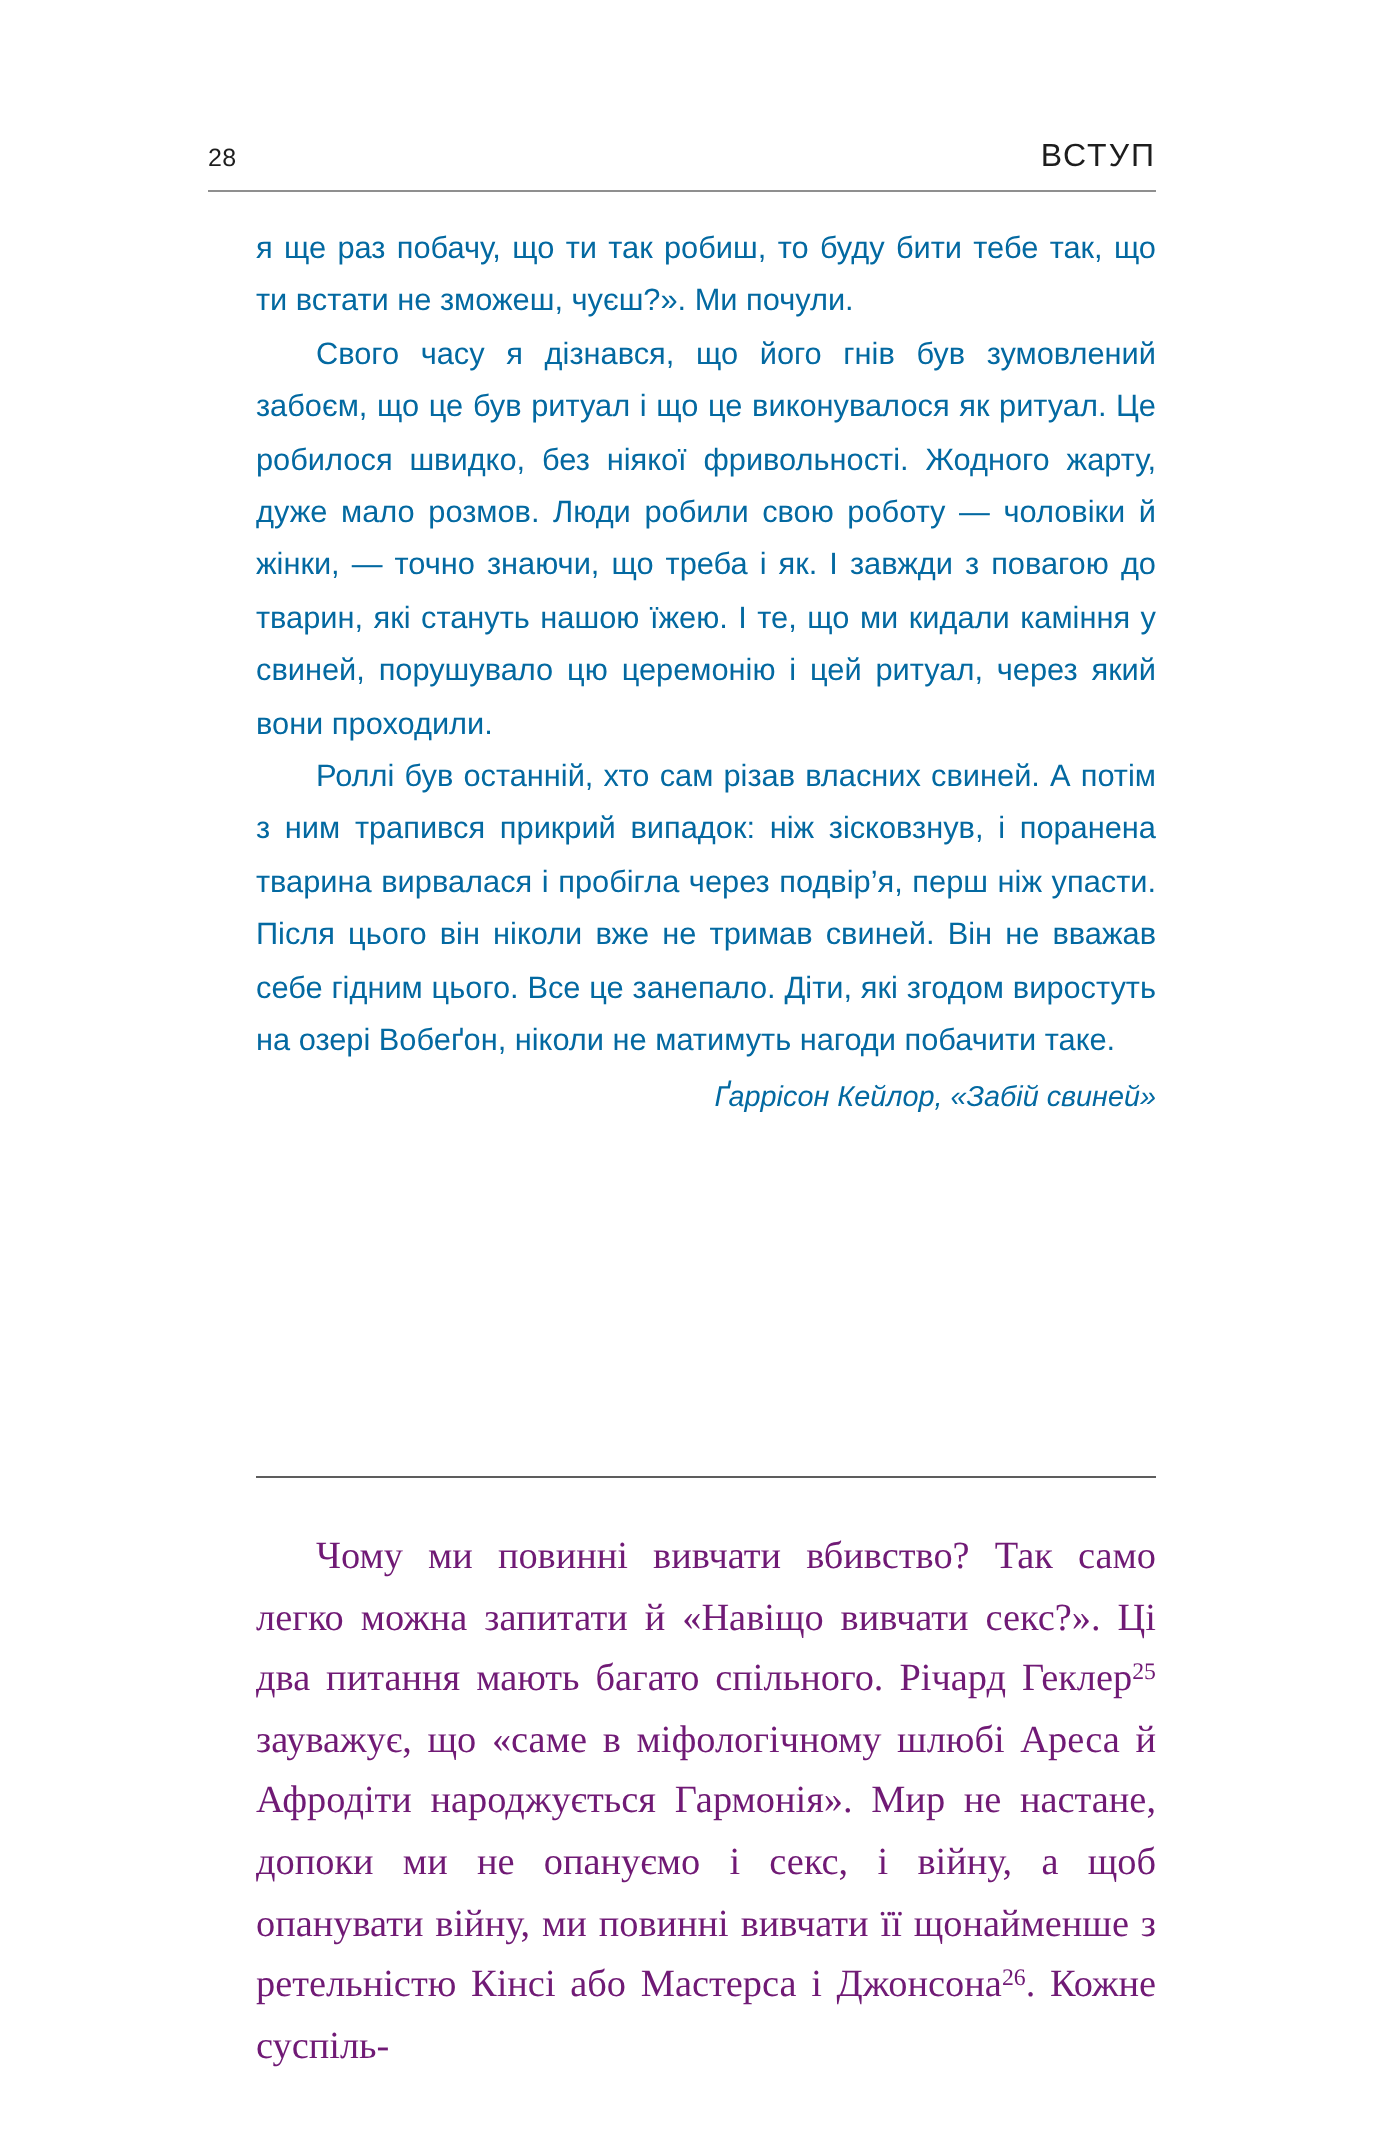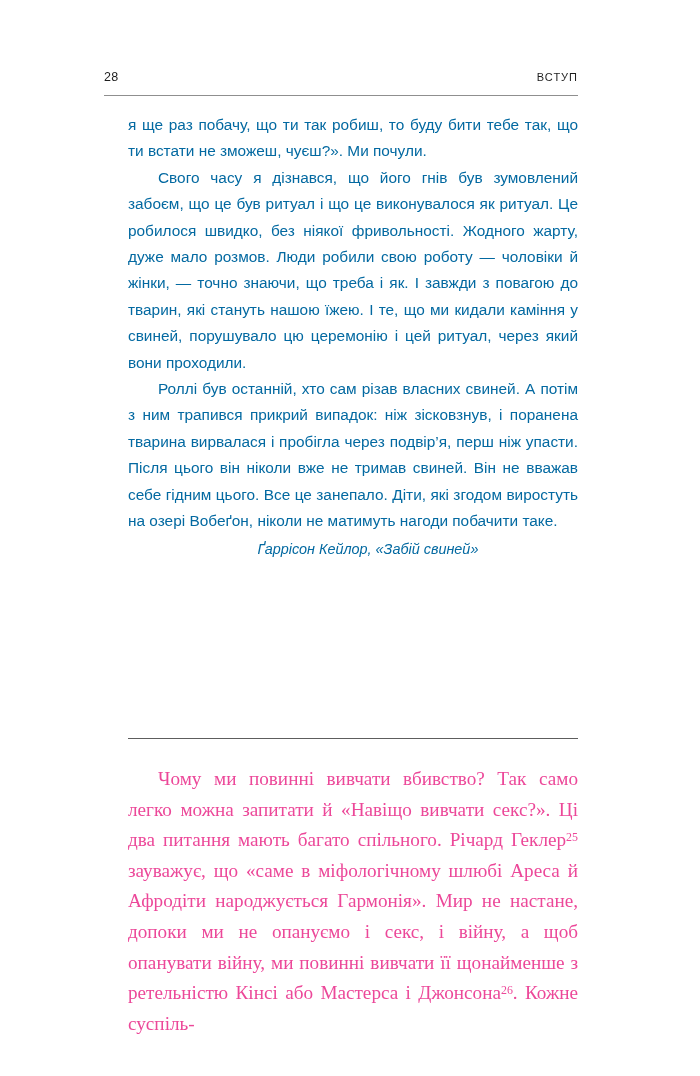--- a/index.html
+++ b/index.html
@@ -37,21 +37,21 @@
     font-family: "Liberation Sans", sans-serif;
     font-size: 11.5px;
     letter-spacing: 0.4px;
     color: #1d1d1d;
   }
   .running-head .folio {
     font-size: 12.5px;
     letter-spacing: 0.2px;
   }
   .running-head .chapter {
-    font-size: 11px;
+    font-size: 16px;
     letter-spacing: 1.0px;
   }
 
   .rule-top {
     position: absolute;
     left: 104px;
     top: 95px;
     width: 474px;
     height: 1px;
     background: #8f8f8f;
@@ -73,21 +73,21 @@
   }
   .epigraph p {
     margin: 0;
     text-indent: 30px;
   }
   .epigraph p.no-indent {
     text-indent: 0;
   }
   .attribution {
     margin: 0;
-    text-align: center;
+    text-align: right;
     text-indent: 0;
     font-style: italic;
     font-size: 14.4px;
     line-height: 26px;
     padding-top: 1px;
   }
 
   
   .rule-mid {
     position: absolute;
@@ -102,21 +102,21 @@
   .body-block {
     position: absolute;
     left: 128px;
     top: 764px;
     width: 450px;
     font-family: "Liberation Serif", serif;
     font-size: 19.2px;
     line-height: 30.6px;
     text-align: justify;
     text-justify: inter-word;
-    color: #ec4899;
+    color: #701a75;
   }
   .body-block p {
     margin: 0;
     text-indent: 30px;
   }
   sup {
     font-size: 0.62em;
     vertical-align: 0.46em;
     line-height: 0;
   }

